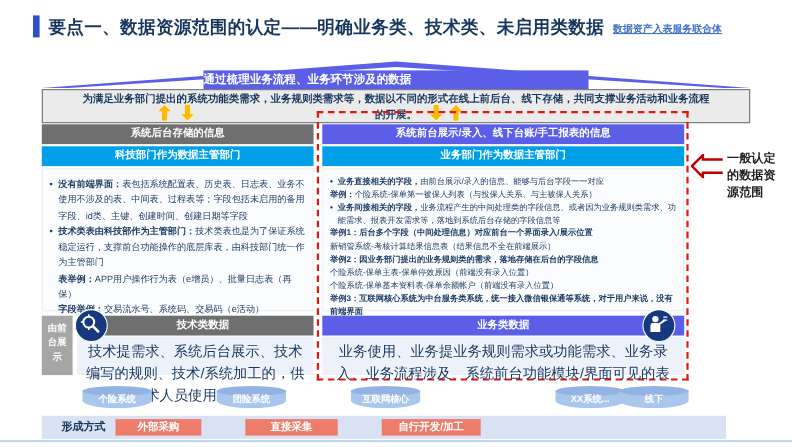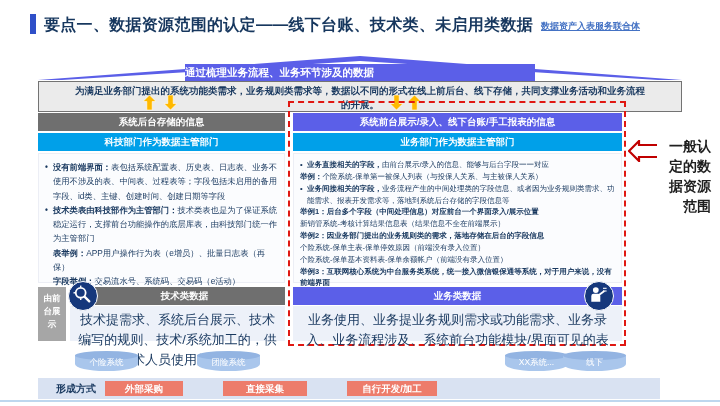--- a/index.html
+++ b/index.html
@@ -47,22 +47,22 @@
   .rp-body{margin-top:2px;height:130px;background:#FBFCFE;border:1px solid #ECEEF5;
            box-sizing:border-box;padding:5px 6px 0 6px;font-size:7.5px;color:#17375E;line-height:1.58;}
   .rline.bullet{display:flex;}
   .rline.bullet::before{content:"•";flex:0 0 7px;font-weight:bold;}
   .rline.boldline{font-weight:bold;}
 
   
   .dashed-rect{position:absolute;left:288px;top:101px;width:338px;height:245px;
                border:2px dashed #E01812;box-sizing:border-box;pointer-events:none;}
   .note-arrow{position:absolute;left:628px;top:140px;width:30px;height:22px;}
-  .note-text{position:absolute;left:661px;top:137px;width:50px;font-size:14px;font-weight:bold;
-             color:#1F1F1F;line-height:1.42;text-align:right;}
+  .note-text{position:absolute;left:661px;top:137px;width:50px;font-size:11px;font-weight:bold;
+             color:#1F1F1F;line-height:1.42;}
 
   
   .unused{position:absolute;left:38px;top:287px;width:28px;height:54px;background:#A6A6A6;
           color:#fff;font-size:8.5px;font-weight:bold;box-sizing:border-box;padding:5px 5px;
           text-align:center;line-height:1.55;}
   .sec{position:absolute;top:287px;}
   .sec-tech{left:70px;width:215px;}
   .sec-biz{left:293px;width:329px;}
   .sec-h{height:18px;line-height:18px;text-align:center;color:#fff;font-weight:bold;
          font-size:9.5px;position:relative;}
@@ -75,39 +75,39 @@
                z-index:3;border:1.5px solid #fff;box-sizing:border-box;}
   .sec-tech .circle-icon{left:-2px;top:-6px;}
   .sec-biz .circle-icon{right:8px;top:-6px;}
 
   
   .cyl{position:absolute;top:351px;width:63px;height:21px;}
   .cyl .ctop{position:absolute;left:0;top:0;width:100%;height:9px;border-radius:50%;background:#93B4E2;}
   .cyl .cbod{position:absolute;left:0;top:4px;width:100%;height:16px;background:#A9C6EC;
              border-radius:0 0 30px 30px/0 0 7px 7px;}
   .cyl .clbl{position:absolute;left:0;top:6px;width:100%;text-align:center;color:#fff;
-             font-size:8.5px;font-weight:normal;z-index:2;}
+             font-size:8.5px;font-weight:bold;z-index:2;}
 
   
   .strip{position:absolute;left:38px;top:378px;width:622px;height:21px;background:#D9E2F2;}
   .strip-label{position:absolute;left:18px;top:0;line-height:21px;font-size:10px;
                font-weight:bold;color:#17375E;}
   .method{position:absolute;top:3px;height:15px;line-height:15px;background:#ED7C6B;color:#fff;
           font-size:9.5px;font-weight:bold;text-align:center;}
   .m1{left:67px;width:78px;} .m2{left:185px;width:84px;} .m3{left:309px;width:90px;}
   .bottom-line{position:absolute;left:0;top:400px;width:720px;height:2px;background:#BDD7EE;}
 </style>
 </head>
 <body>
 
 <div class="page">
 
   <div class="titlebar">
     <div class="accent"></div>
-    <div class="title">要点一、数据资源范围的认定——线下台账、技术类、未启用类数据</div>
+    <div class="title">要点一、数据资源范围的认定——明确业务类、技术类、未启用类数据</div>
     <div class="toplink">数据资产入表服务联合体</div>
   </div>
 
   <div class="banner">
     <svg width="644" height="27" viewBox="0 0 644 27">
       <polygon points="0,26 322,2 644,26 620,26 322,7 24,26" fill="#5B5FE8"></polygon>
       <rect x="147" y="10" width="350" height="17" fill="#5B5FE8"></rect>
     </svg>
     <div class="banner-text">通过梳理业务流程、业务环节涉及的数据</div>
   </div>
@@ -217,20 +217,25 @@
   <div class="cyl" style="left:75px;">
     <div class="cbod"></div>
     <div class="ctop"></div>
     <div class="clbl">个险系统</div>
   </div>
   <div class="cyl" style="left:197px;">
     <div class="cbod"></div>
     <div class="ctop"></div>
     <div class="clbl">团险系统</div>
   </div>
+  <div class="cyl" style="left:319px;">
+    <div class="cbod"></div>
+    <div class="ctop"></div>
+    <div class="clbl">互联网核心</div>
+  </div>
   <div class="cyl" style="left:460px;margin-left:45px;">
     <div class="cbod"></div>
     <div class="ctop"></div>
     <div class="clbl">XX系统...</div>
   </div>
   <div class="cyl" style="left:563px;">
     <div class="cbod"></div>
     <div class="ctop"></div>
     <div class="clbl">线下</div>
   </div>

